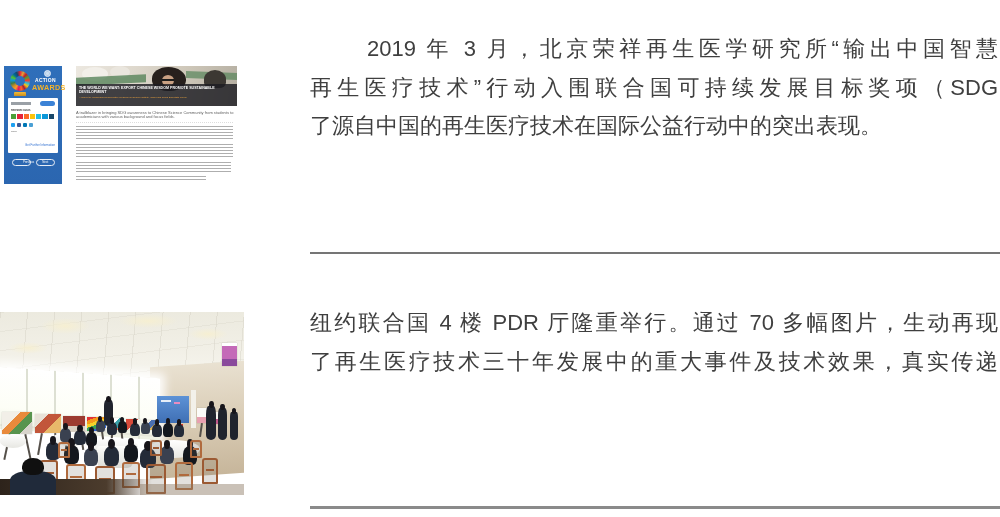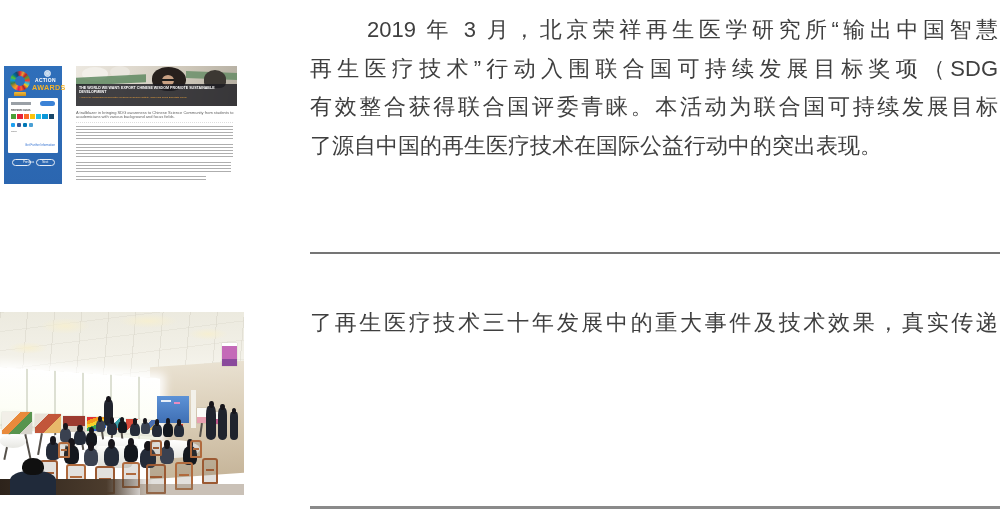--- a/index.html
+++ b/index.html
@@ -5,21 +5,21 @@
   * { margin:0; padding:0; box-sizing:border-box; }
   html,body { background:#fff; }
   body { font-family:"Liberation Sans","DejaVu Sans",sans-serif; }
   .canvas { position:relative; width:1000px; height:517px; background:#fff; overflow:hidden; }
   .abs { position:absolute; }
 
   
   .textblock { position:absolute; left:310px; width:688px; color:#3f3f3f; font-size:22px; line-height:38.6px; }
   .tline { white-space:nowrap; overflow:hidden; text-align:justify; text-align-last:justify; }
   .tline.lastline { text-align-last:left; }
-  .tline.indent { text-indent:57px; }
+  .tline.indent { text-indent:57px;margin-top:19px; }
   .divider { position:absolute; left:310px; width:690px; }
   .divider.d1 { top:252px; border-top:2px solid #757575; }
   .divider.d2 { top:506px; border-top:3px solid #8a8a8a; }
 
   
   .webshot { position:absolute; left:4px; top:66px; width:233px; height:118px; background:#fff; overflow:hidden; }
   .ws-side { position:absolute; left:0; top:0; width:58px; height:118px; background:linear-gradient(180deg,#2f6fba,#2b66b0); }
   .sdg-wheel { position:absolute; left:6px; top:5px; width:20px; height:20px; border-radius:50%;
     background:conic-gradient(#e5243b,#dda63a,#c5192d,#4c9f38,#ff3a21,#26bde2,#fcc30b,#a21942,#fd6925,#dd1367,#fd9d24,#bf8b2e,#3f7e44,#0a97d9,#56c02b,#00689d,#19486a,#e5243b); }
   .sdg-wheel::after { content:""; position:absolute; left:5px; top:5px; width:10px; height:10px; border-radius:50%; background:#2f6fba; }
@@ -158,21 +158,20 @@
     <div class="ws-hr"></div>
     <div class="sim" style="top:60px; width:157px; height:14px;"></div>
     <div class="sim" style="top:78px; width:157px; height:14px;"></div>
     <div class="sim" style="top:96px; width:155px; height:10px;"></div>
     <div class="sim" style="top:110px; width:130px; height:6px;"></div>
   </div>
 
   <div class="textblock" style="top:11px;">
     <div class="tline indent">2019 年 3 月，北京荣祥再生医学研究所“输出中国智慧</div>
     <div class="tline">再生医疗技术”行动入围联合国可持续发展目标奖项（SDG</div>
-    <div class="tline">有效整合获得联合国评委青睐。本活动为联合国可持续发展目标</div>
     <div class="tline lastline">了源自中国的再生医疗技术在国际公益行动中的突出表现。</div>
   </div>
 
   <div class="divider d1"></div>
 
   <div class="photo">
     <div class="ph-ceil"></div>
     <div class="ph-light" style="left:40px;top:6px;width:50px;height:16px;"></div>
     <div class="ph-light" style="left:118px;top:2px;width:60px;height:14px;"></div>
     <div class="ph-light" style="left:188px;top:16px;width:40px;height:12px;"></div>
@@ -253,18 +252,19 @@
     <div class="ch" style="left:150px;top:128px;width:12px;height:16px;"></div>
     <div class="ch lt" style="left:190px;top:128px;width:12px;height:18px;"></div>
 
     <div class="floor1"></div>
     <div class="floor2"></div>
     <div class="fg-body"></div>
     <div class="fg-hair"></div>
   </div>
 
   <div class="textblock" style="top:304px;">
+    <div class="tline">纽约联合国 4 楼 PDR 厅隆重举行。通过 70 多幅图片，生动再现</div>
     <div class="tline">了再生医疗技术三十年发展中的重大事件及技术效果，真实传递</div>
   </div>
 
   <div class="divider d2"></div>
 
 </div>
 
 </body></html>

